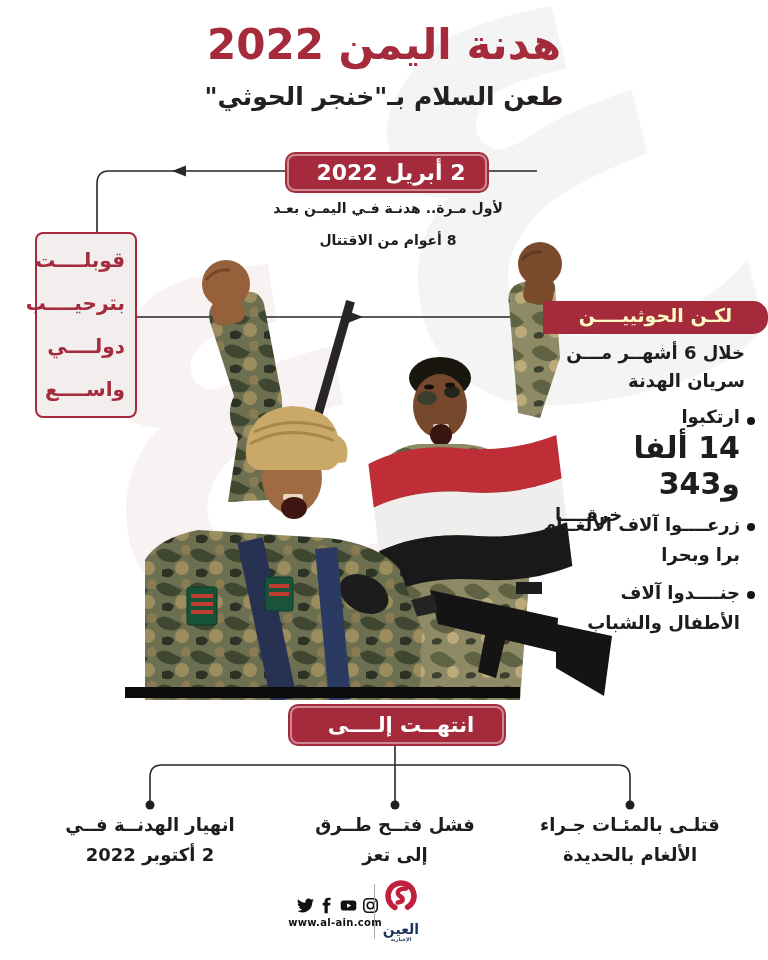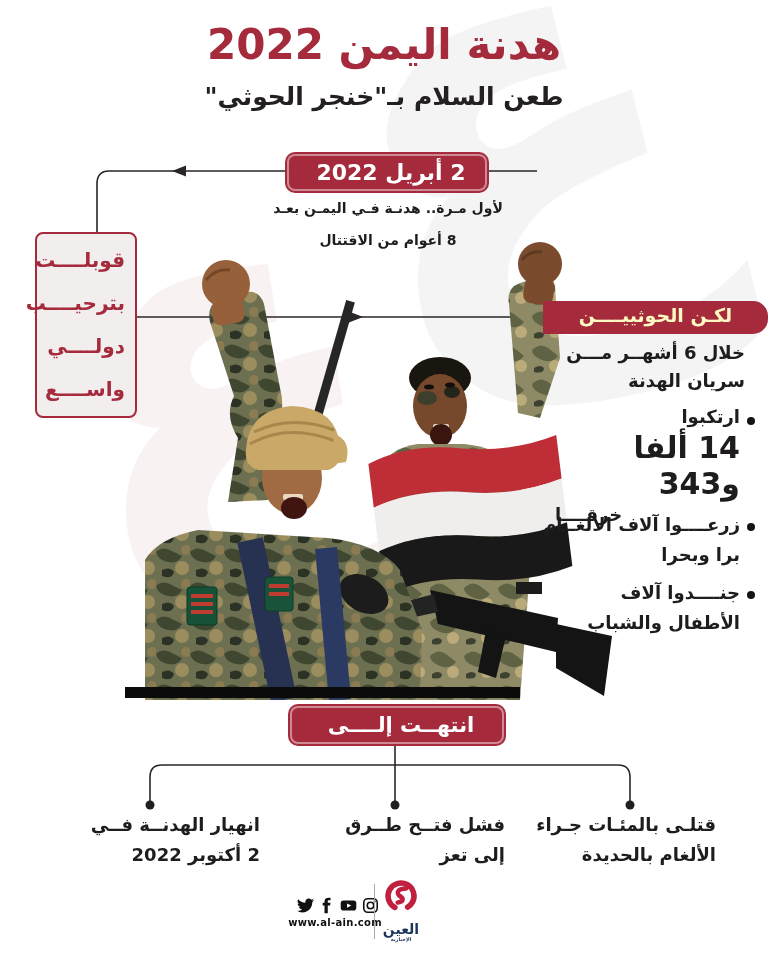--- a/index.html
+++ b/index.html
@@ -42,22 +42,22 @@
   .bullet .dot{position:absolute;right:-15px;top:13px;width:8px;height:8px;border-radius:50%;background:#141414;}
   .b1{top:404px;width:185px;}
   .b1 .lead{font-size:18px;line-height:26px;}
   .b1 .big{font-size:30px;line-height:36px;font-weight:800;letter-spacing:-.5px;}
   .b1 .tail{font-size:18px;line-height:26px;text-align:left;}
   .b2{top:510px;width:200px;} .b3{top:578px;width:200px;}
   .b2 div,.b3 div{font-size:18px;line-height:30px;}
 
   
   .outcome-badge{left:290px;top:706px;width:214px;height:38px;font-size:21px;line-height:38px;}
-  .outcome-item{position:absolute;top:810px;width:220px;font-size:18px;line-height:30px;font-weight:700;z-index:5;}
-  .oi-right{left:496px;} .oi-mid{left:285px;} .oi-left{left:40px;}
+  .outcome-item{position:absolute;top:810px;width:220px;text-align:center;font-size:18px;line-height:30px;font-weight:700;z-index:5;}
+  .oi-right{left:520px;} .oi-mid{left:285px;} .oi-left{left:40px;}
 
   
   .social{left:297px;top:897px;display:flex;gap:4px;align-items:center;z-index:5;}
   .social svg{display:block;}
   .site-url{left:280px;top:917px;width:110px;text-align:center;font-size:10px;font-weight:700;letter-spacing:.3px;color:#111;z-index:5;}
   .divider{left:374px;top:884px;width:1px;height:55px;background:#a9a9a9;z-index:5;}
   .brand{left:378px;top:878px;width:46px;text-align:center;z-index:5;}
   .brand .word{font-size:14px;font-weight:800;color:var(--navy);line-height:14px;}
   .brand .tag{font-size:5px;font-weight:700;color:var(--navy);line-height:6px;}
 

